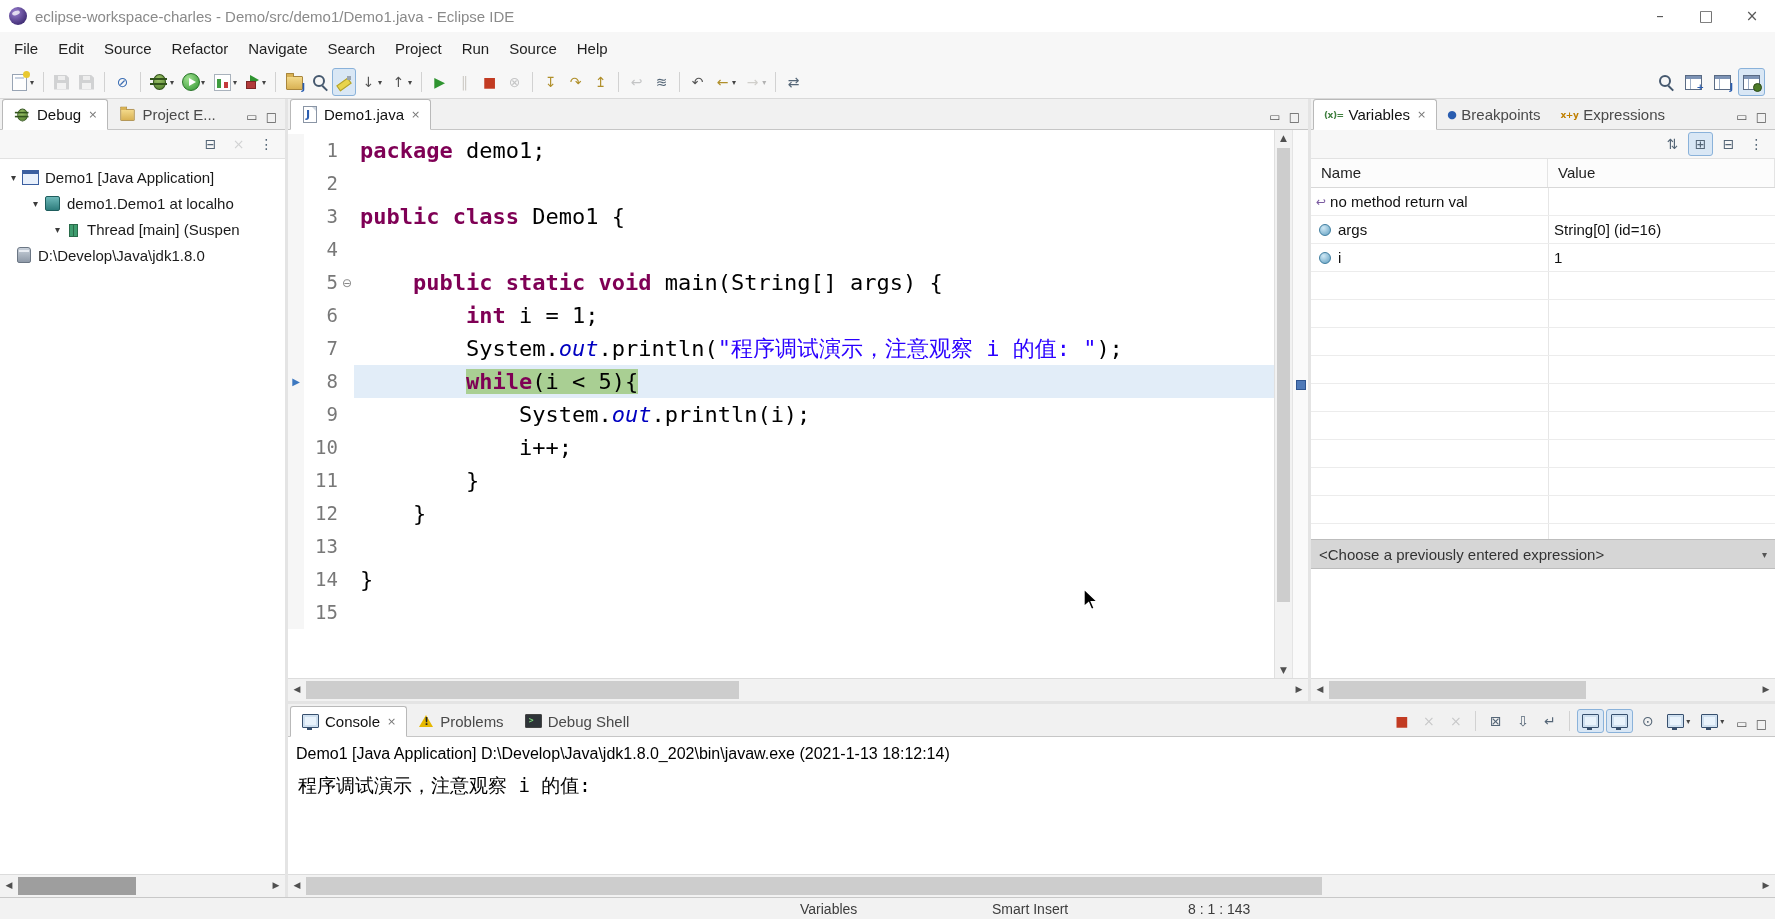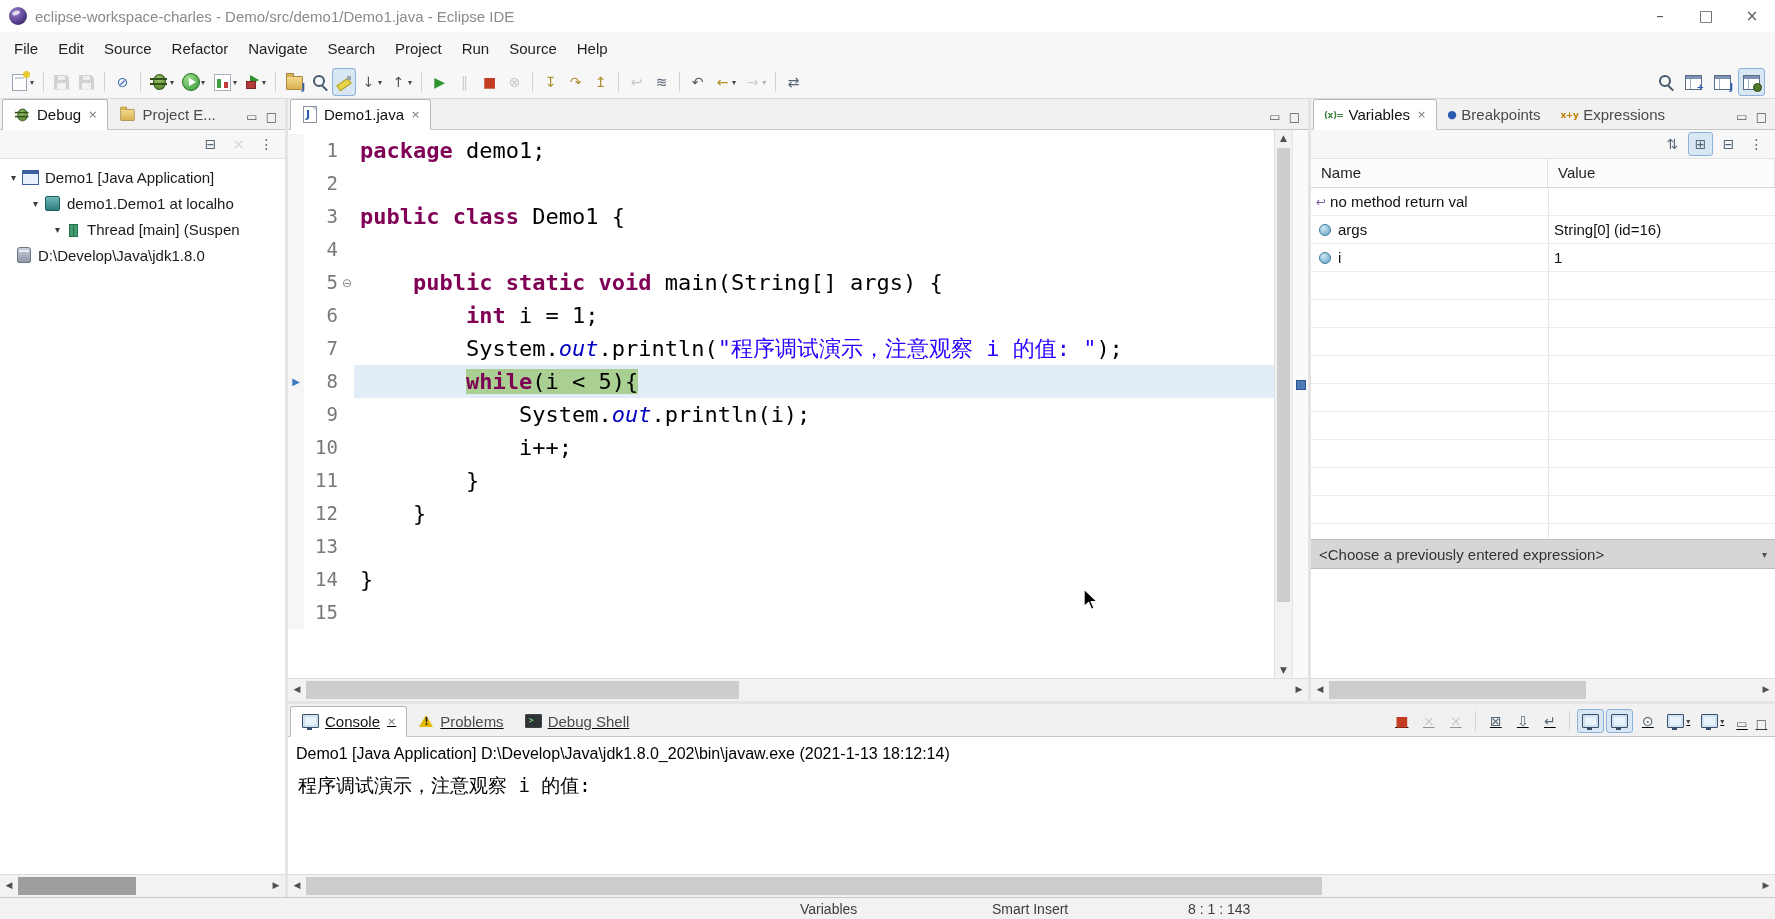--- a/index.html
+++ b/index.html
@@ -87,21 +87,21 @@
   .main{flex:1;display:flex;min-height:0;background:#f0f0f0;}
   .left-panel{width:285px;flex:none;display:flex;flex-direction:column;border-right:3px solid #e4e4e4;background:#fff;}
   .center-col{flex:1;display:flex;flex-direction:column;min-width:0;}
   .top-row{height:602px;flex:none;display:flex;min-width:0;}
   .editor-zone{flex:1;display:flex;flex-direction:column;min-width:0;border-right:3px solid #e4e4e4;background:#fff;}
   .right-panel{width:464px;flex:none;display:flex;flex-direction:column;background:#fff;}
   .console-zone{flex:1;display:flex;flex-direction:column;min-height:0;border-top:3px solid #e4e4e4;background:#fff;}
 
   
   .tab-row{height:30px;flex:none;display:flex;align-items:flex-end;background:#f1f1f1;border-bottom:1px solid #c6c6c6;padding-left:2px;}
-  .console-zone .tab-row{height:32px;text-decoration:underline;}
+  .console-zone .tab-row{height:32px;}
   .tab{display:flex;align-items:center;gap:5px;height:29px;padding:0 10px;font-size:15px;color:#4a4a4a;white-space:nowrap;}
   .tab.active{background:#fff;border:1px solid #b9b9b9;border-bottom:1px solid #fff;border-radius:3px 3px 0 0;color:#111;margin-bottom:-1px;}
   .tclose{font-size:11px;color:#777;margin-left:2px;font-family:"DejaVu Sans",sans-serif;}
   .viewbtns{margin-left:auto;display:flex;align-items:center;gap:8px;padding:0 8px 6px 6px;}
   .viewbtns span{font-size:12px;color:#555;font-family:"DejaVu Sans",sans-serif;line-height:12px;}
   .vtab-ic{font:bold 9px "DejaVu Sans",sans-serif;color:#3f7f3f;letter-spacing:-.5px;}
   .vtab-ic.expr{color:#c07f00;}
   .vtab-ic.bp{color:#2a5db0;font-size:11px;}
 
   

